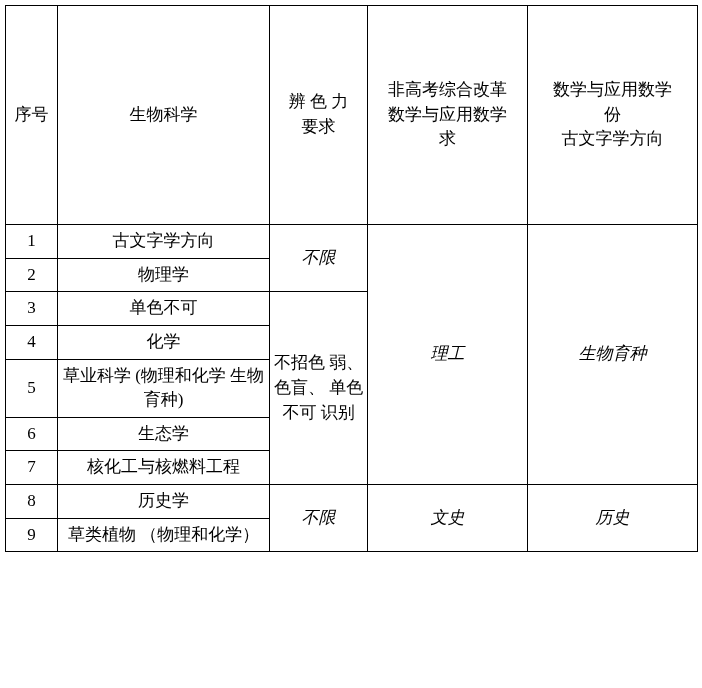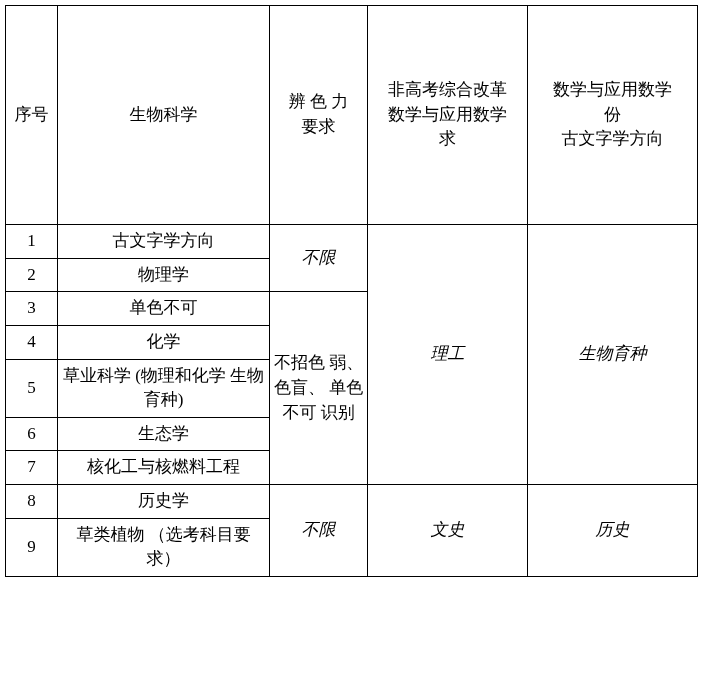--- a/index.html
+++ b/index.html
@@ -153,18 +153,18 @@
         <td class="row-major">历史学</td>
         <td rowspan="2" class="vert-wrap">不限</td>
         <td rowspan="2" class="vert-wrap">文史</td>
         <td rowspan="2" class="vert-wrap">历史</td>
       </tr>
 
       <tr>
         <td>9</td>
         <td class="row-major cell-multiline">
           <span class="l">草类植物</span>
-          <span class="l">（选考科目要求）</span>
+          <span class="l">（物理和化学）</span>
         </td>
       </tr>
     </tbody>
   </table>
 </div>
 
 </body></html>

